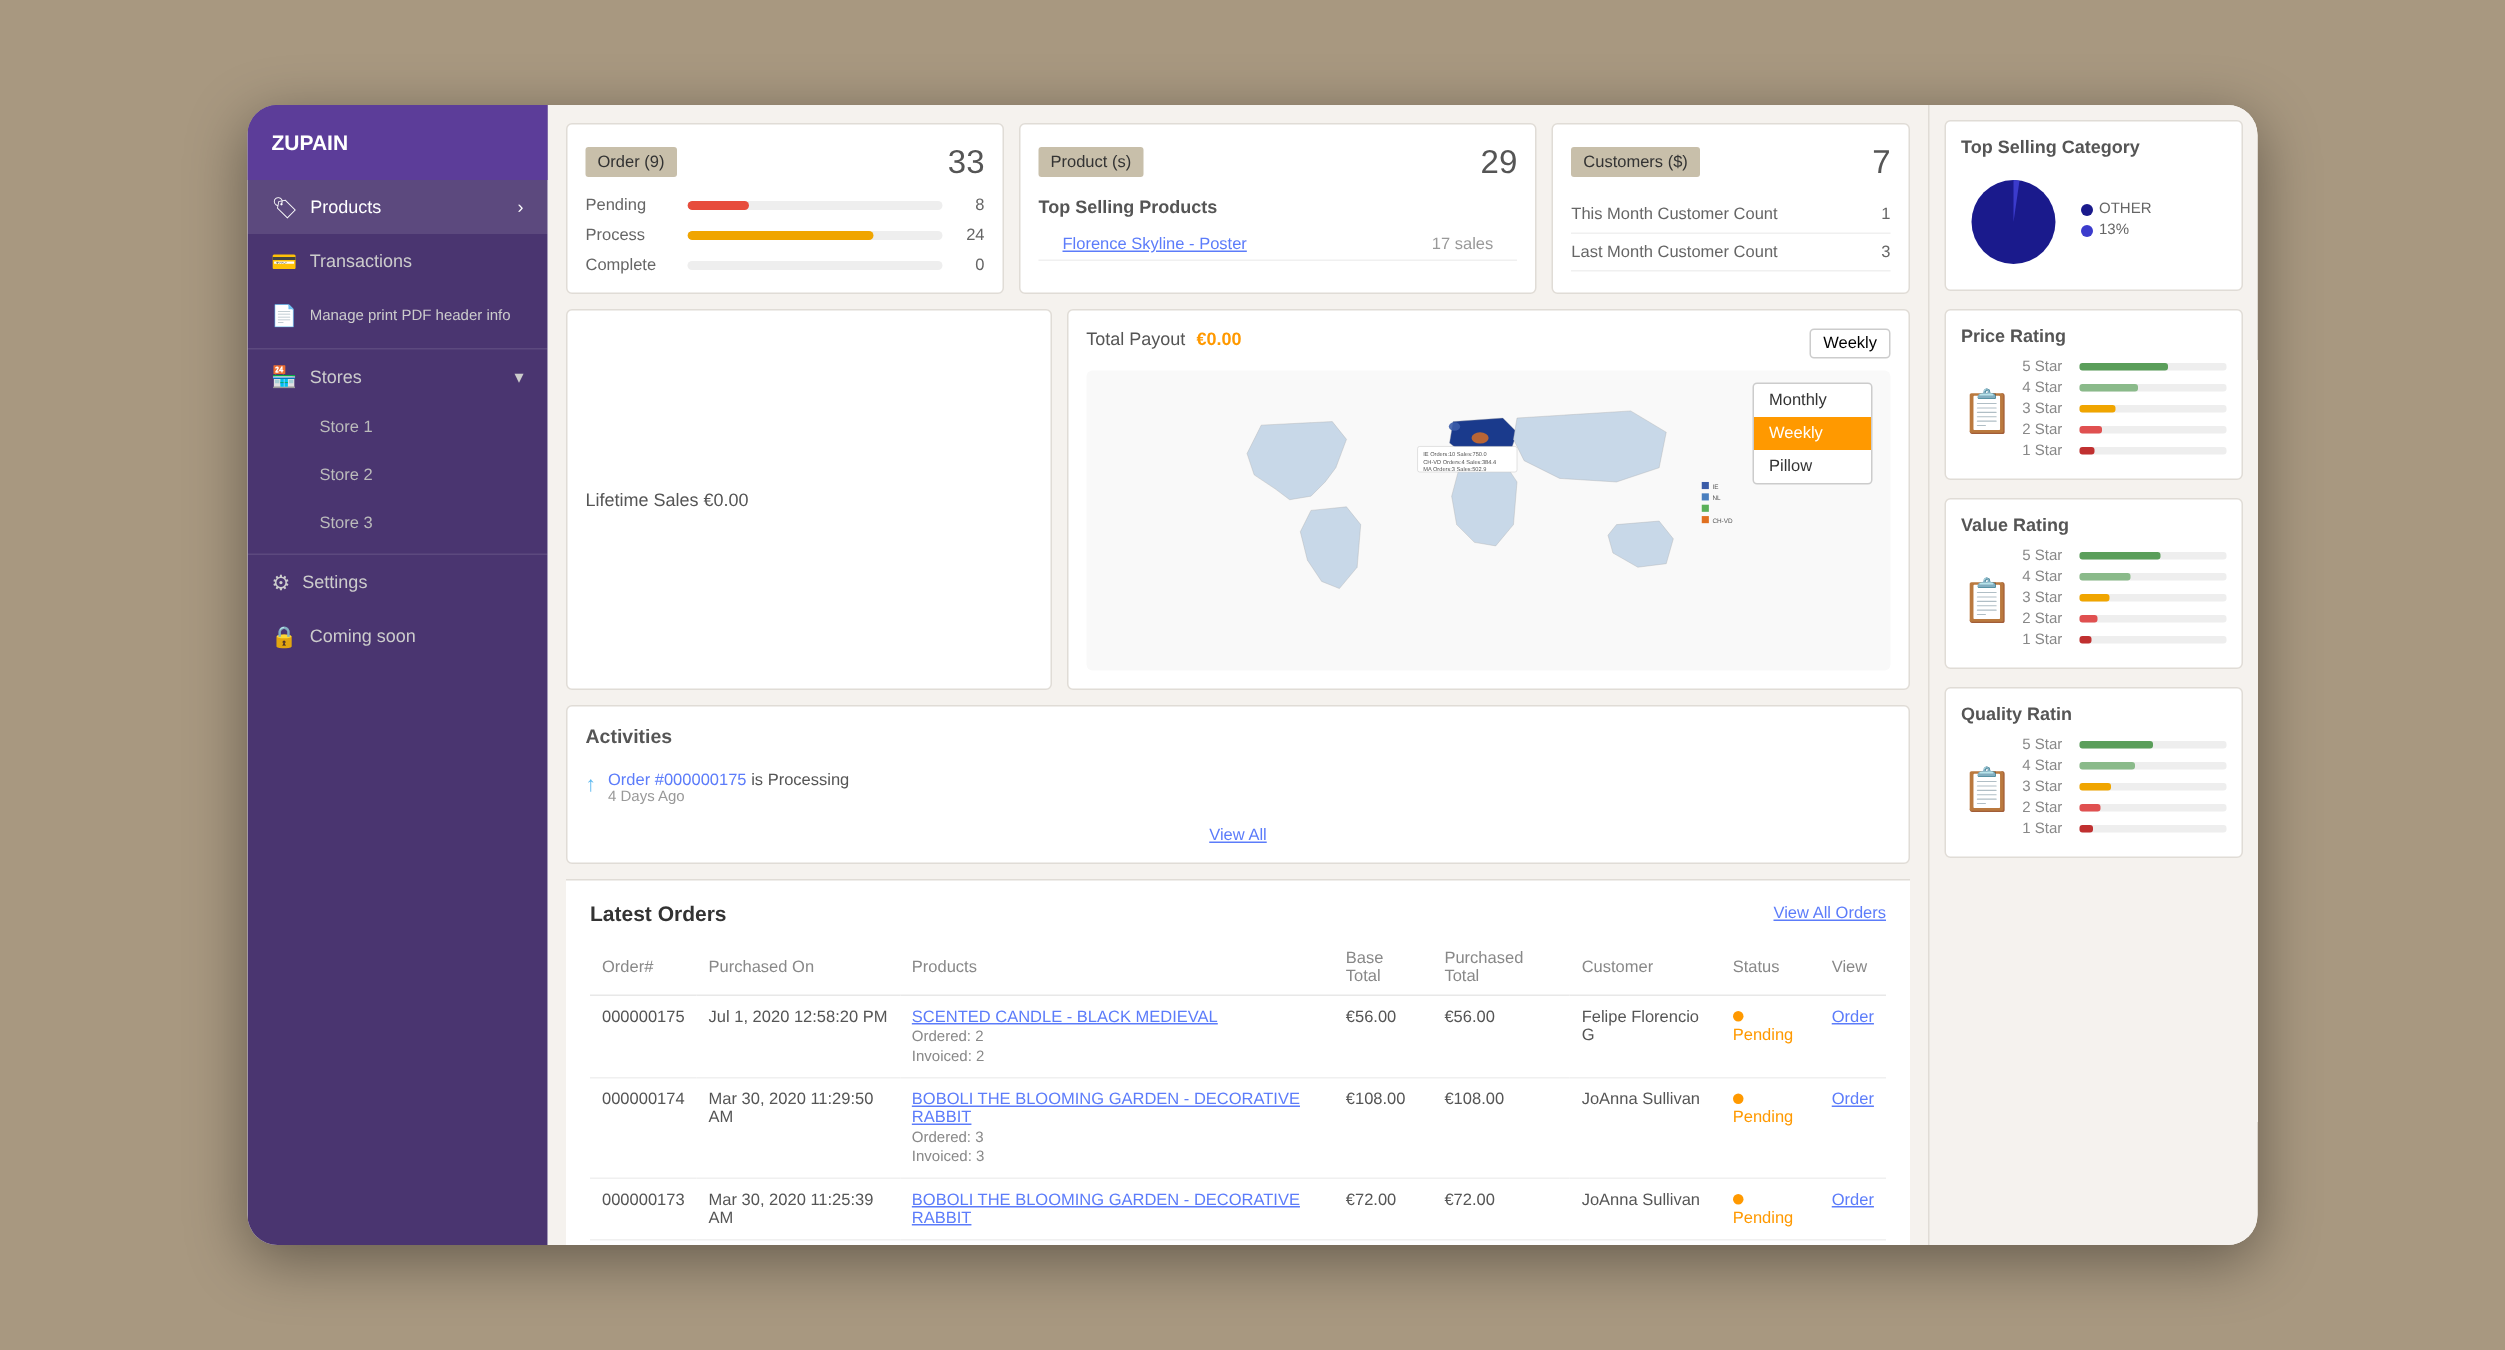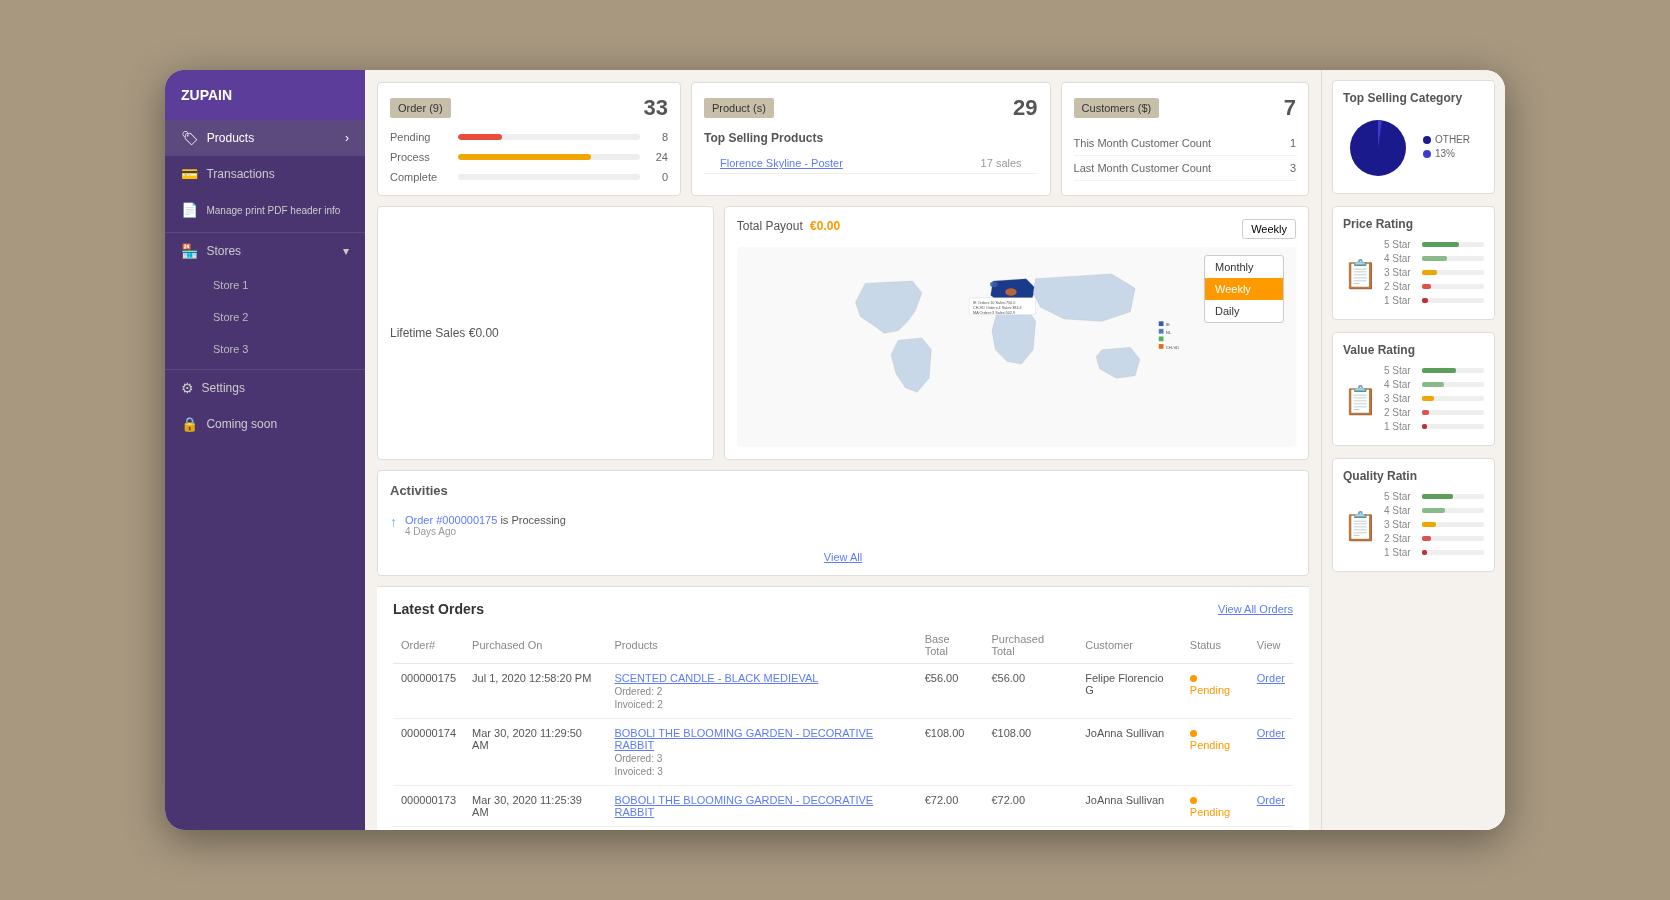--- a/index.html
+++ b/index.html
@@ -95,21 +95,21 @@
     }
     .stat-card-title {
       background: #c8bfaa;
       padding: 4px 8px;
       font-size: 11px;
       color: #333;
       border-radius: 2px;
     }
     .stat-card-number {
       font-size: 22px;
-      font-weight: bold;
+      font-weight: normal;
       color: #555;
     }
     .progress-row {
       display: flex;
       flex-direction: column;
       gap: 8px;
     }
     .progress-item {
       display: flex;
       align-items: center;
@@ -239,21 +239,21 @@
       color: #5c7cfa;
       font-size: 11px;
       cursor: pointer;
       text-decoration: underline;
       display: block;
       margin-top: 8px;
       text-align: center;
     }
     
     .right-panel {
-      width: 184px;
+      width: 220px;
       background: #f5f2ee;
       padding: 10px;
       display: flex;
       flex-direction: column;
       gap: 12px;
       border-left: 1px solid #e0dcd6;
     }
     .right-card {
       background: #fff;
       border: 1px solid #e0dcd6;
@@ -435,21 +435,21 @@
             <div class="payout-header">
               <span>
                 <span class="payout-title">Total Payout</span>
                 <span style="color:#f90;font-weight:bold;margin-left:4px;">€0.00</span>
               </span>
               <div style="position:relative;">
                 <button class="dropdown-btn">Weekly</button>
                 <div class="dropdown-menu">
                   <div class="dropdown-menu-item">Monthly</div>
                   <div class="dropdown-menu-item selected">Weekly</div>
-                  <div class="dropdown-menu-item">Daily</div>
+                  <div class="dropdown-menu-item">Pillow</div>
                 </div>
               </div>
             </div>
 
             <div class="map-container">
               <svg viewBox="0 0 800 380" class="world-map">
 
                 <rect width="800" height="380" fill="#f9f9f9"></rect>
 
                 <path d="M80,60 L180,55 L200,80 L185,120 L170,140 L150,160 L120,165 L100,150 L70,130 L60,100 Z" fill="#c8d8e8" stroke="#aaa" stroke-width="0.5"></path>

